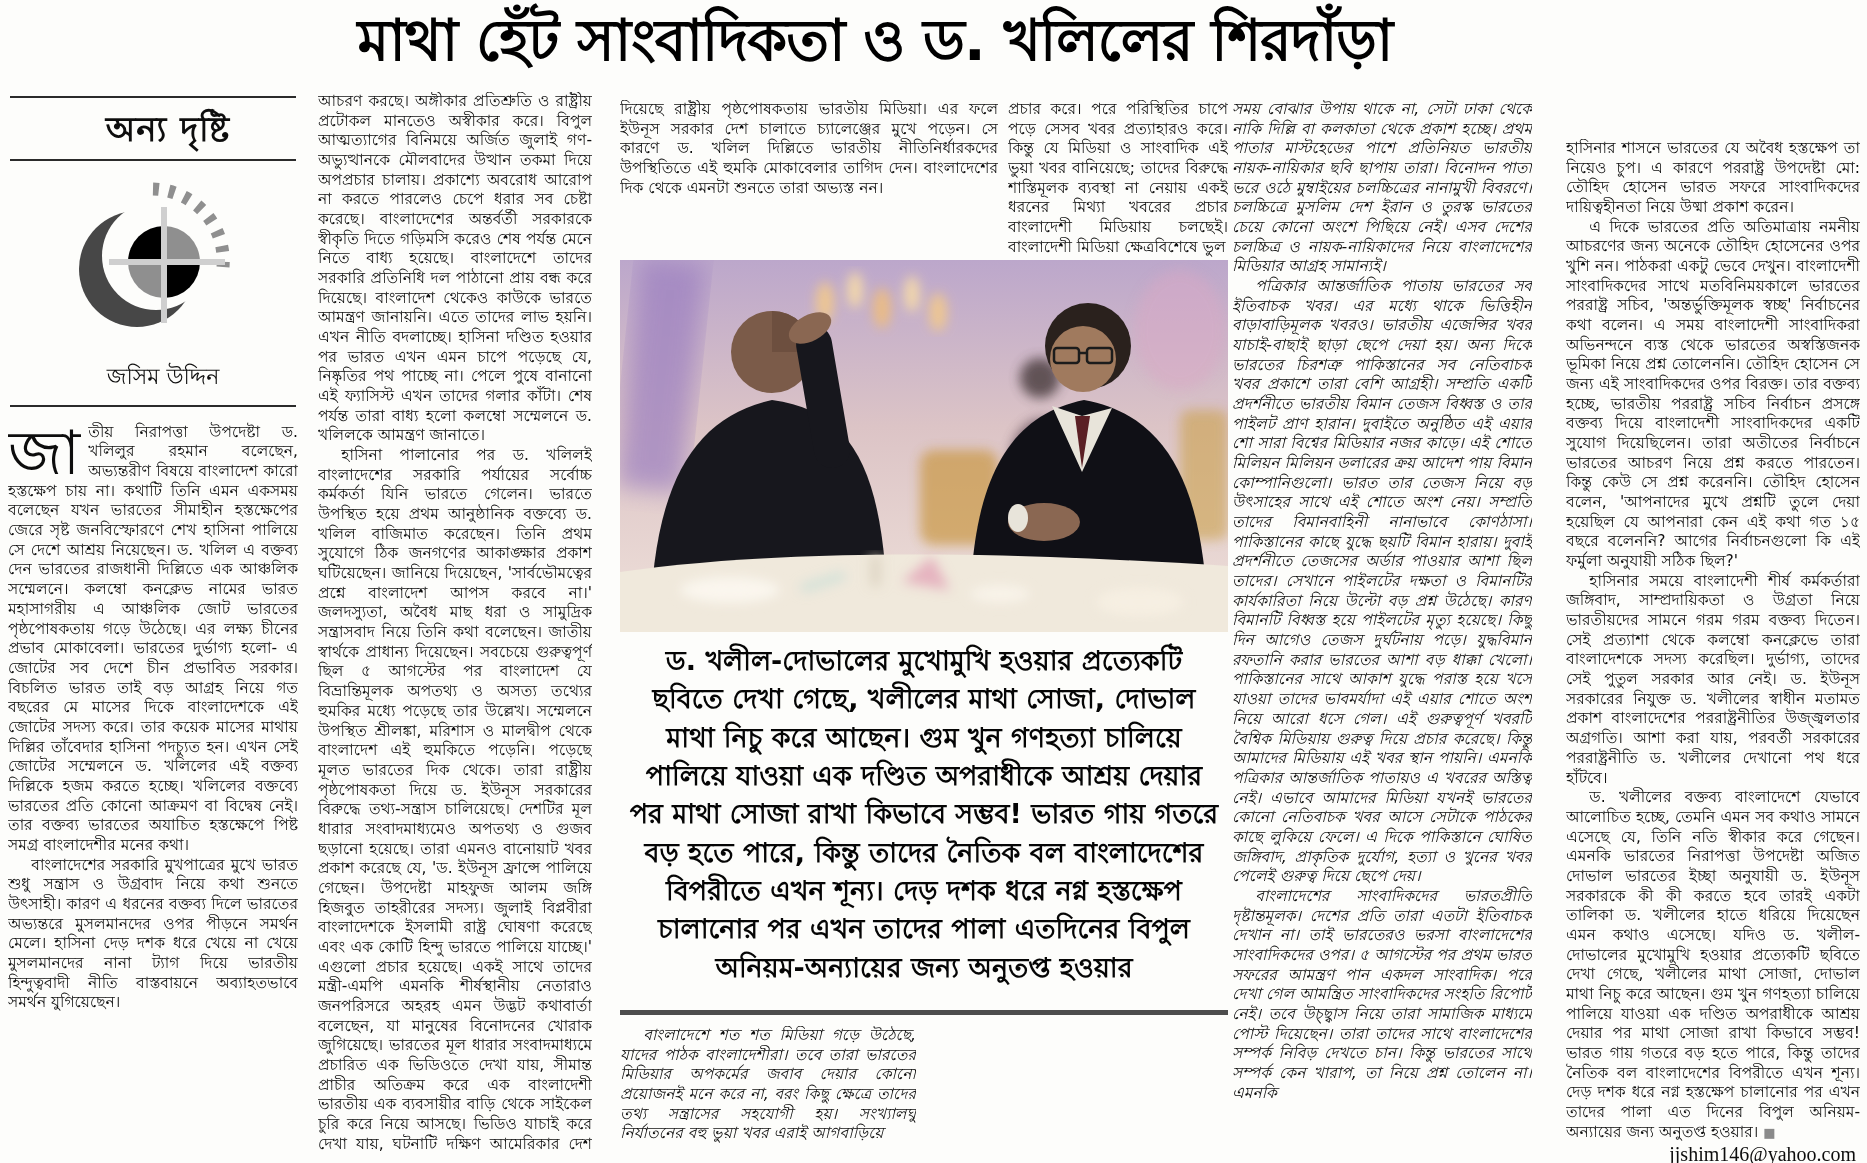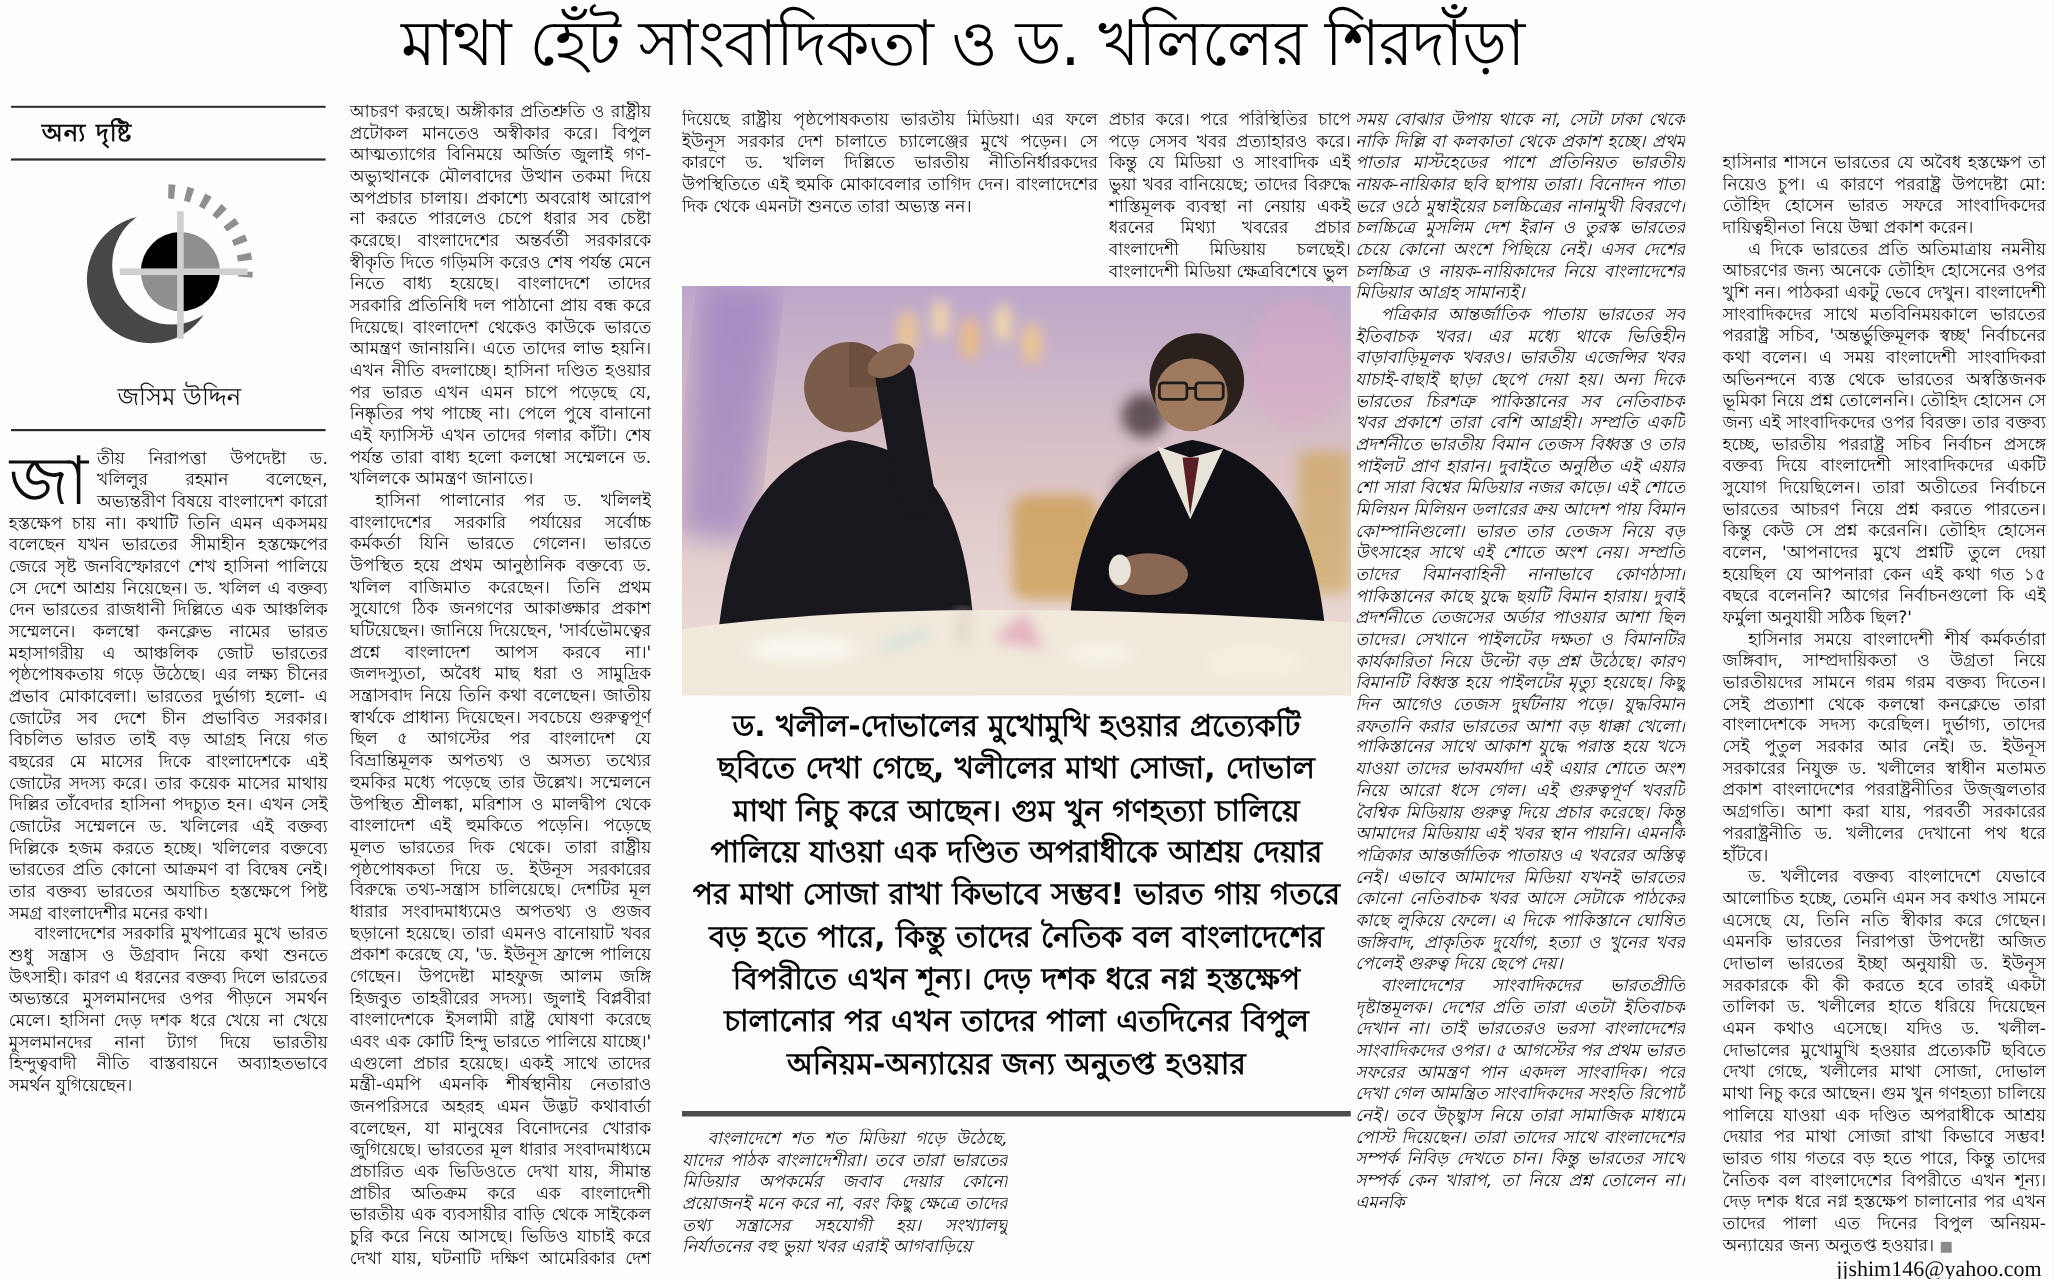--- a/index.html
+++ b/index.html
@@ -4,31 +4,31 @@
 <style>
   html,body{margin:0;padding:0;background:#e8e8e4;}
   #page{
     position:relative;width:1867px;height:1163px;margin:0 auto;
     background:#fdfdfb;color:#0b0b0b;overflow:hidden;
     font-family:"DejaVu Sans",sans-serif;
   }
   
   .headline{
     position:absolute;left:180px;top:2px;width:1390px;height:92px;
-    font-size:57px;font-weight:400;text-align:center;line-height:1.35;
+    font-size:57px;font-weight:700;text-align:center;line-height:1.35;
     letter-spacing:-1px;white-space:nowrap;color:#000;
   }
   
   .col{position:absolute;overflow:hidden;text-align:justify;font-size:15.5px;line-height:1.27;color:#0d0d0d;}
   .col p{margin:0;}
   .col p.ind{text-indent:1.5em;}
   
   #col1{left:8px;top:96px;width:290px;height:1063px;}
   .side-rule{border:0;border-top:2px solid #2b2b2b;margin:0 2px;}
-  .side-title{font-size:22px;font-weight:600;text-align:left;padding:10px 0 8px 30px;letter-spacing:1px;}
+  .side-title{font-size:34px;font-weight:600;text-align:center;padding:10px 0 8px 30px;letter-spacing:1px;}
   .logo-wrap{width:168px;margin:16px auto 6px auto;}
   .byline{font-size:22px;text-align:center;padding:6px 0 14px 20px;}
   .col1-body{margin-top:16px;}
   .dropcap{
     float:left;font-size:61px;line-height:.92;padding:2px 8px 0 0;font-weight:500;
   }
   
   #col2{left:318px;top:92px;width:274px;height:1063px;}
   #colR1{left:1232px;top:100px;width:300px;height:1063px;font-style:italic;}
   #colR2{left:1566px;top:100px;width:294px;height:1063px;margin-top:39px;}

